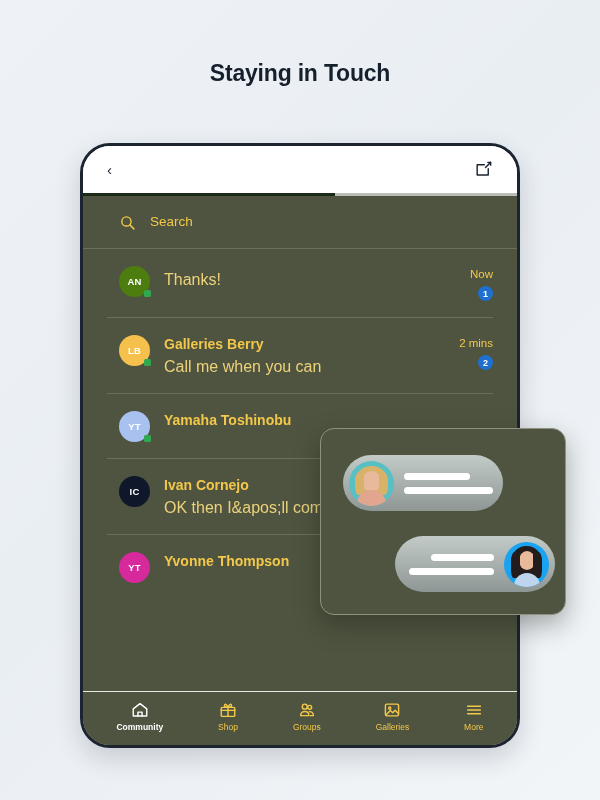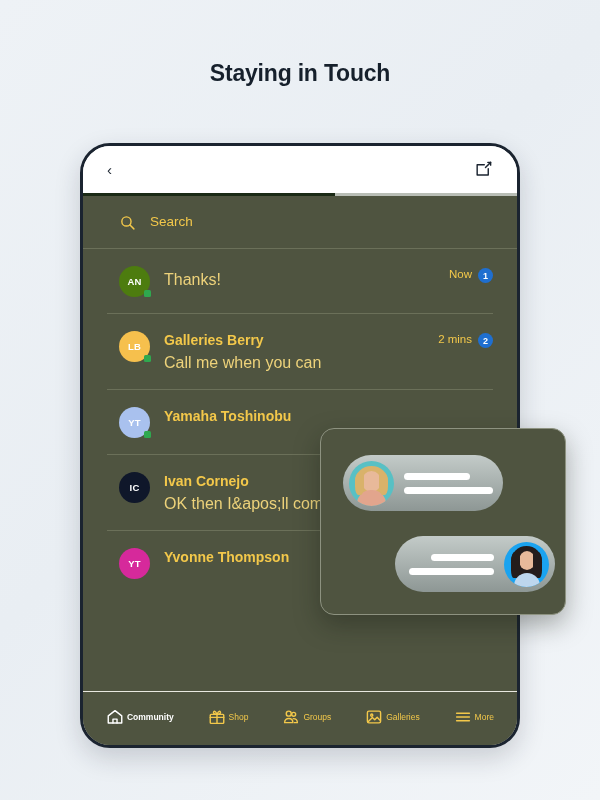--- a/index.html
+++ b/index.html
@@ -131,22 +131,22 @@
     font-size: 16px;
     line-height: 1.35;
     margin-top: 2px;
     white-space: nowrap;
     overflow: hidden;
   }
 
   .conv-meta {
     flex: none;
     display: flex;
-    flex-direction: row;
-    align-items: flex-start;
+    flex-direction: column;
+    align-items: flex-end;
     gap: 6px;
     padding-top: 2px;
     min-width: 40px;
   }
   .conv-time {
     color: #f3c84a;
     font-size: 11.5px;
     white-space: nowrap;
   }
   .unread-badge {
@@ -168,21 +168,21 @@
     height: 54px;
     background: #4f5440;
     border-top: 1px solid #e8e8e0;
     display: flex;
     align-items: center;
     justify-content: space-around;
     padding: 0 6px 4px;
   }
   .nav-item {
     display: flex;
-    flex-direction: row;
+    flex-direction: column;
     align-items: center;
     gap: 3px;
     cursor: pointer;
   }
   .nav-item svg { width: 18px; height: 18px; display: block; }
   .nav-label { font-size: 8.5px; color: #f3c84a; }
   .nav-item.active .nav-label { color: #ffffff; font-weight: bold; }
 
   
   .overlay-card {

